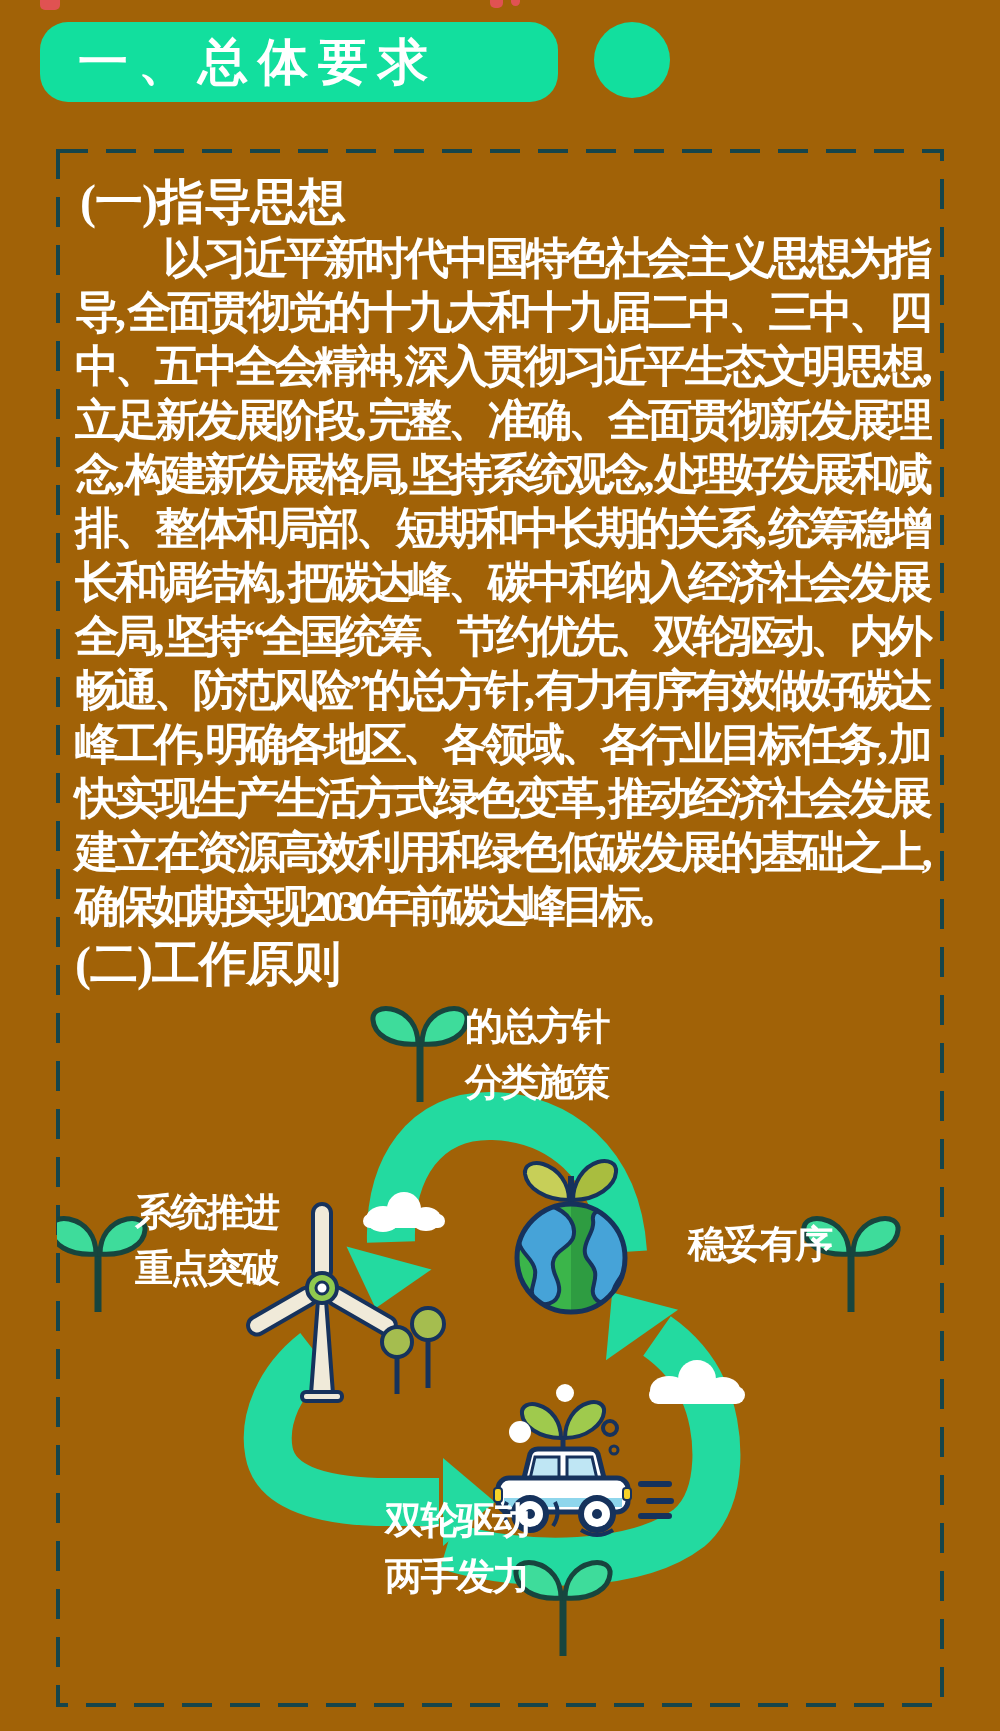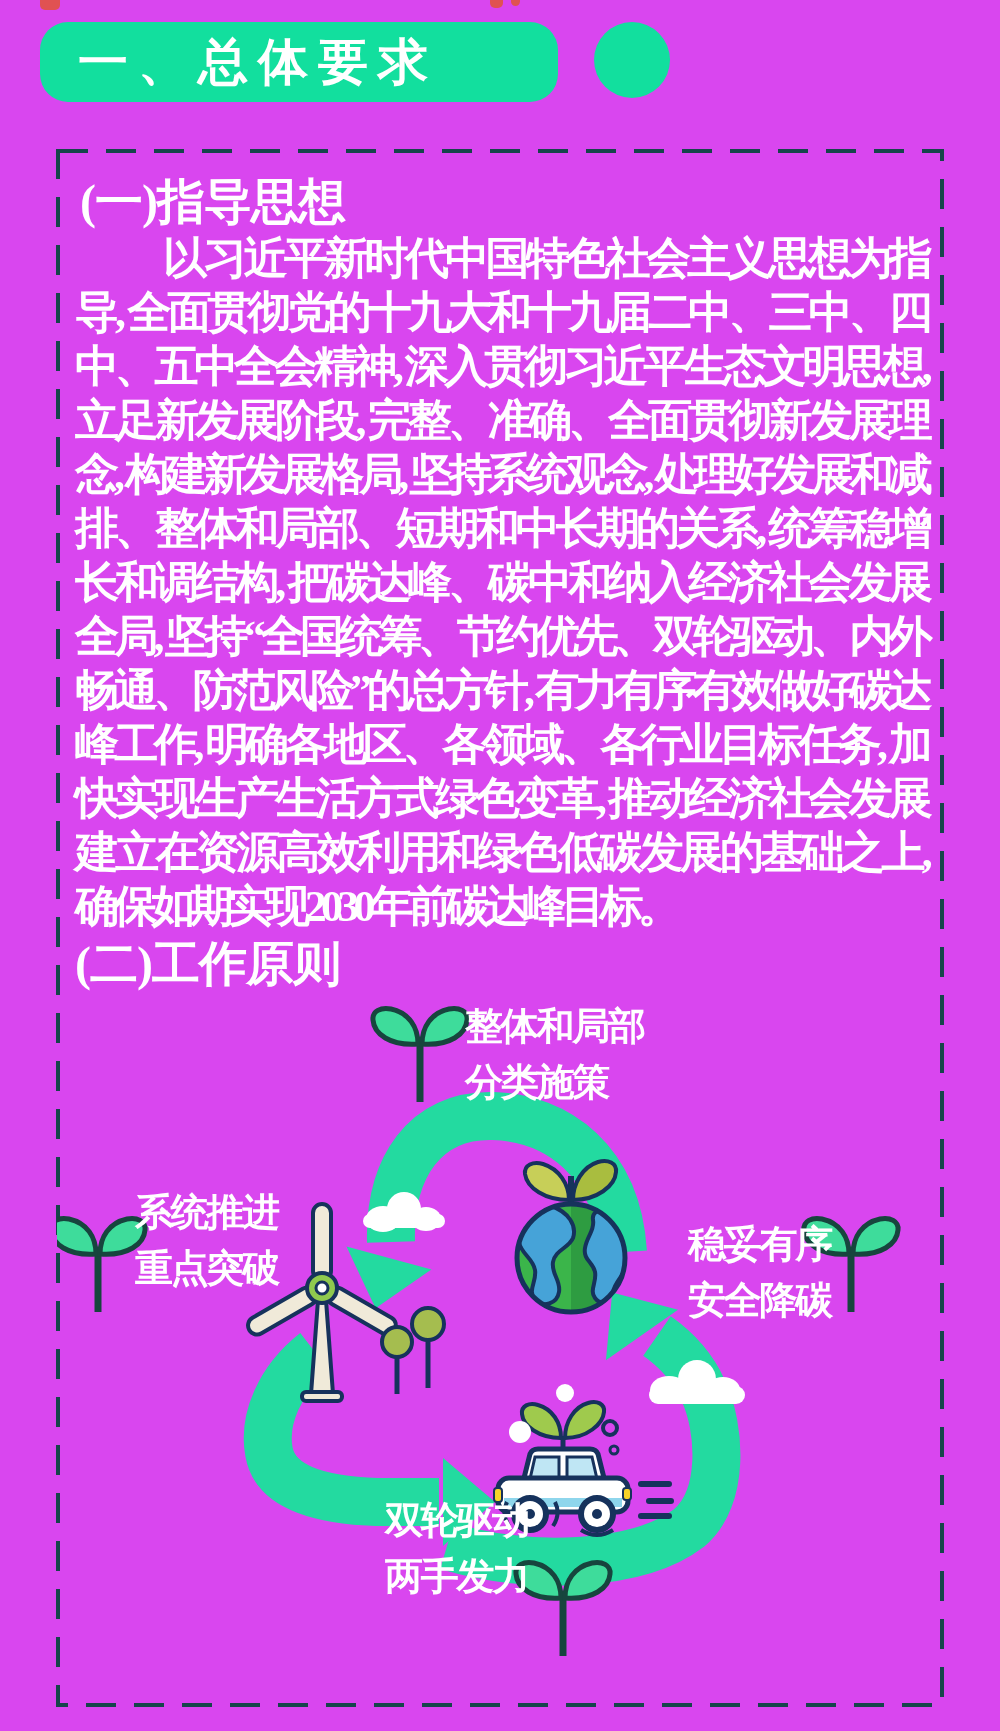--- a/index.html
+++ b/index.html
@@ -1,18 +1,18 @@
 <!DOCTYPE html>
 <html><head>
 <meta charset="utf-8">
 <style>
   html,body{margin:0;padding:0;background:#0a9489;}
   .page{
     position:relative;width:1000px;height:1731px;overflow:hidden;
-    background:#d946ef;color:#ffffff;
+    background:#a16207;color:#ffffff;
     font-family:"Liberation Serif","DejaVu Serif",serif;font-weight:bold;
   }
   .frag{position:absolute;background:#e05252;border-radius:0 0 5px 5px;}
   .banner{
     position:absolute;left:40px;top:22px;width:518px;height:80px;
     background:#12df9e;border-radius:28px;display:flex;align-items:center;
   }
   .banner-title{
     font-size:50px;letter-spacing:10px;padding-left:38px;white-space:nowrap;
     font-weight:bold;
@@ -159,29 +159,28 @@
       </g>
     </g>
 
     <use href="#sproutSym" x="363" y="42"></use>
     <use href="#sproutSym" x="41" y="252"></use>
     <use href="#sproutSym" x="794" y="252"></use>
     <use href="#sproutSym" x="506" y="596"></use>
   </svg>
 
   <div class="label" style="left:465px;top:998px;">
-    <div>整体和局部</div>
+    <div>的总方针</div>
     <div>分类施策</div>
   </div>
   <div class="label" style="left:135px;top:1184px;">
     <div>系统推进</div>
     <div>重点突破</div>
   </div>
   <div class="label" style="left:688px;top:1216px;">
     <div>稳妥有序</div>
-    <div>安全降碳</div>
   </div>
   <div class="label" style="left:385px;top:1492px;">
     <div>双轮驱动</div>
     <div>两手发力</div>
   </div>
 
 </div>
 
 </body></html>

